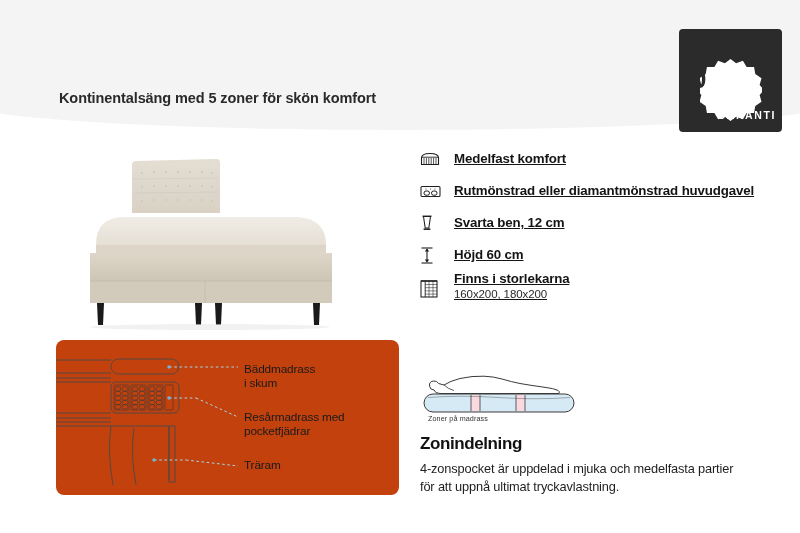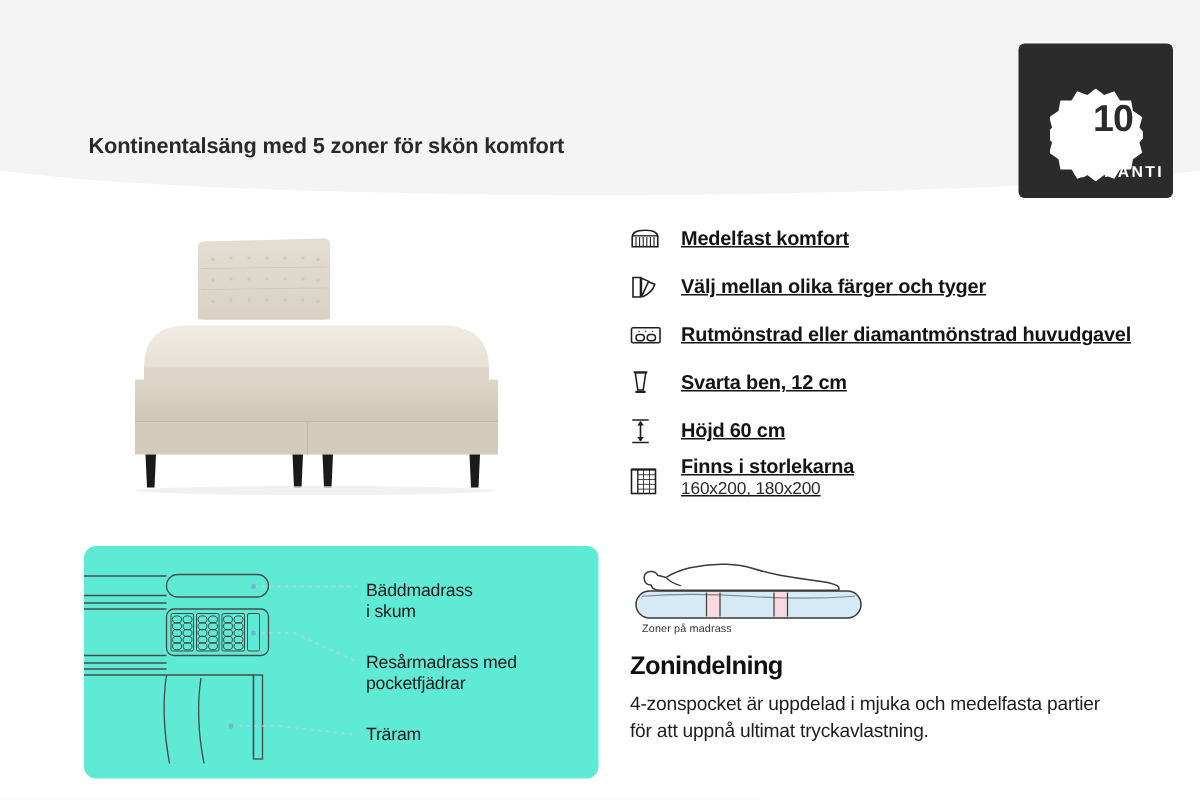--- a/index.html
+++ b/index.html
@@ -48,22 +48,22 @@
       50% 0%, 59% 7%, 70% 3%, 76% 13%, 88% 13%, 90% 24%,
       100% 31%, 97% 42%, 104% 50%, 97% 58%, 100% 69%, 90% 76%,
       88% 87%, 76% 87%, 70% 97%, 59% 93%, 50% 100%, 41% 93%,
       30% 97%, 24% 87%, 12% 87%, 10% 76%, 0% 69%, 3% 58%,
       -4% 50%, 3% 42%, 0% 31%, 10% 24%, 12% 13%, 24% 13%,
       30% 3%, 41% 7%
     );
   }
   .badge-num{
     position:absolute;left:0;right:0;top:38px;
-    text-align:center;font-size:25px;font-weight:bold;
-    color:#2b2b2b;line-height:1;letter-spacing:-0.5px;padding-left:23px;
+    text-align:left;font-size:25px;font-weight:bold;
+    color:#2b2b2b;line-height:1;letter-spacing:-0.5px;
   }
   .badge-years{
     position:absolute;left:0;right:0;top:64px;
     font-size:9.5px;font-weight:bold;
     color:#2b2b2b;line-height:1;letter-spacing:0.4px;
   }
   .badge-word{
     position:absolute;left:0;right:0;bottom:11px;
     text-align:center;font-size:10.5px;font-weight:bold;
     color:#ffffff;letter-spacing:1.6px;padding-left:32px;
@@ -89,22 +89,22 @@
     font-size:13.3px;font-weight:bold;color:#141414;
     line-height:24px;letter-spacing:-0.15px;
   }
   .feat-sub{
     font-size:11.5px;font-weight:400;color:#2a2a2a;
     line-height:13px;letter-spacing:-0.1px;margin-top:-3px;
   }
 
   
   .diagram{
-    position:absolute;left:56px;top:364px;width:343px;height:155px;
-    background:#5eead4;border-radius:8px;
+    position:absolute;left:56px;top:340px;width:343px;height:155px;
+    background:#c2410c;border-radius:8px;
   }
   .diagram-svg{position:absolute;left:0;top:0;}
   .dlabel{
     position:absolute;font-size:11.8px;color:#1a1a1a;
     line-height:14px;letter-spacing:-0.15px;
   }
   .dlabel.l1{left:188px;top:22px;}
   .dlabel.l2{left:188px;top:70px;}
   .dlabel.l3{left:188px;top:118px;}
 
@@ -222,30 +222,20 @@
             <line x1="8.8" y1="6" x2="8.8" y2="12.5"></line>
               <line x1="11.2" y1="6" x2="11.2" y2="12.5"></line>
             <line x1="13.6" y1="6" x2="13.6" y2="12.5"></line>
               <line x1="16" y1="6" x2="16" y2="12.5"></line>
           </g>
         </svg>
       </span>
       <span class="feat-text">Medelfast komfort</span>
     </div>
 
-    <div class="feature">
-      <span class="feat-icon">
-        <svg width="19" height="17" viewBox="0 0 19 17">
-          <path d="M2 2 L7 2 L7 15 L2 15 Z" fill="none" stroke="#1e1e1e" stroke-width="1.05"></path>
-          <path d="M7.6 2.4 L12.4 4.6 L7.6 15 Z" fill="none" stroke="#1e1e1e" stroke-width="1.05"></path>
-          <path d="M8.2 15 Q15 12 16.5 6.5 L12.6 5" fill="none" stroke="#1e1e1e" stroke-width="1.05"></path>
-        </svg>
-      </span>
-      <span class="feat-text">Välj mellan olika färger och tyger</span>
-    </div>
 
     <div class="feature">
       <span class="feat-icon">
         <svg width="21" height="14" viewBox="0 0 21 14">
           <rect x="1" y="2.5" width="19" height="10" rx="1" fill="none" stroke="#1e1e1e" stroke-width="1.05"></rect>
           <rect x="4" y="7" width="5.5" height="4.2" rx="2" fill="none" stroke="#1e1e1e" stroke-width="1"></rect>
           <rect x="11.5" y="7" width="5.5" height="4.2" rx="2" fill="none" stroke="#1e1e1e" stroke-width="1"></rect>
           <g fill="#1e1e1e">
               <circle cx="6" cy="5" r="0.5"></circle>
               <circle cx="10.5" cy="5" r="0.5"></circle>

